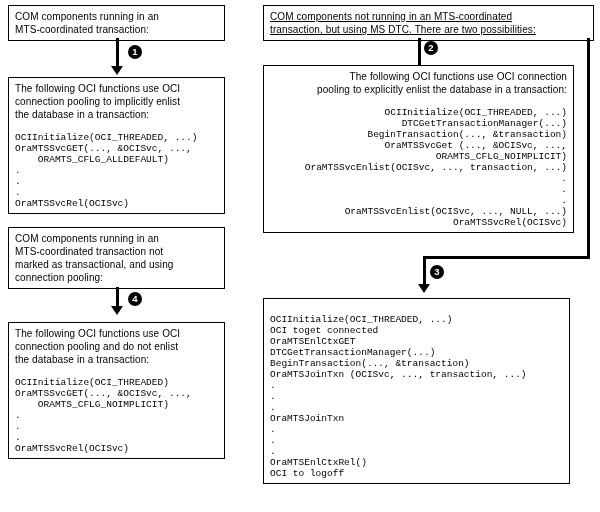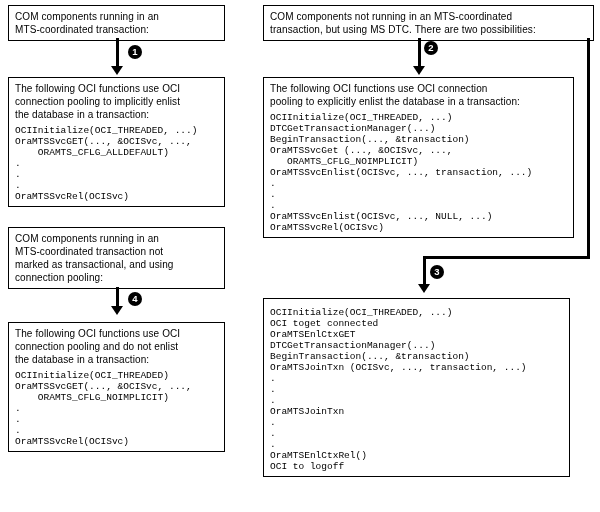--- a/index.html
+++ b/index.html
@@ -21,21 +21,21 @@
   .hdr {
     font: 10px/13px "Liberation Sans", sans-serif;
     color: #000000;
     white-space: pre;
     letter-spacing: 0.1px;
   }
   .code {
     font: 9.5px/11px "Liberation Mono", "DejaVu Sans Mono", monospace;
     color: #000000;
     white-space: pre;
-    margin-top: 4px;
+    margin-top: 11px;
   }
   .vline, .hline {
     position: absolute;
     background: #000000;
   }
   .arrowhead {
     position: absolute;
     width: 0;
     height: 0;
     border-left: 6px solid transparent;
@@ -51,22 +51,22 @@
     color: #ffffff;
     font: bold 9.5px/14px "Liberation Sans", sans-serif;
     text-align: center;
   }
   
   #b1 { left: 8px;   top: 5px;   width: 217px; }
   #b2 { left: 8px;   top: 77px;  width: 217px; }
   #b3 { left: 8px;   top: 227px; width: 217px; }
   #b4 { left: 8px;   top: 322px; width: 217px; }
   
-  #b5 { left: 263px; top: 5px;   width: 331px; }
-  #b6 { left: 263px; top: 77px;  width: 311px; }
+  #b5 { left: 263px; top: 5px;   width: 331px; text-decoration: underline; }
+  #b6 { left: 263px; top: 65px;  width: 311px; text-align: right; }
   #b7 { left: 263px; top: 298px; width: 307px; }
   
   #a1-line { left: 116px; top: 38px;  width: 3px;  height: 29px; }
   #a1-head { left: 111px; top: 66px; }
   #badge1  { left: 128px; top: 45px; }
   #a2-line { left: 418px; top: 38px;  width: 3px;  height: 29px; }
   #a2-head { left: 413px; top: 66px; }
   #badge2  { left: 424px; top: 41px; }
   #c3-vr   { left: 587px; top: 38px;  width: 3px;  height: 221px; }
   #c3-h    { left: 423px; top: 256px; width: 167px; height: 3px; }

